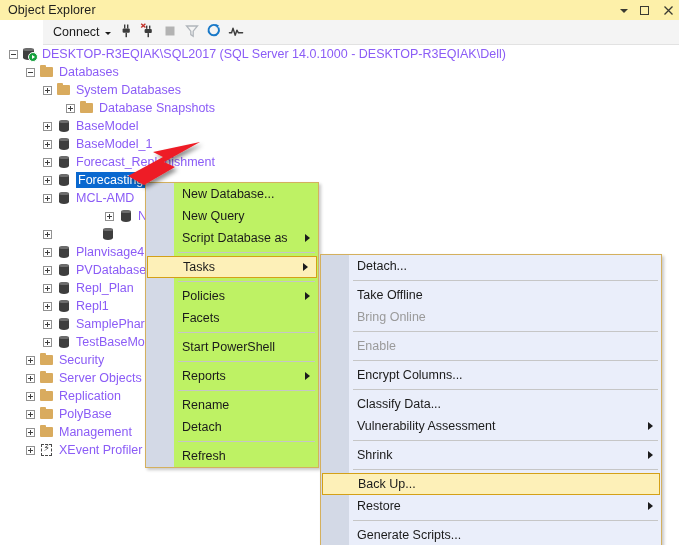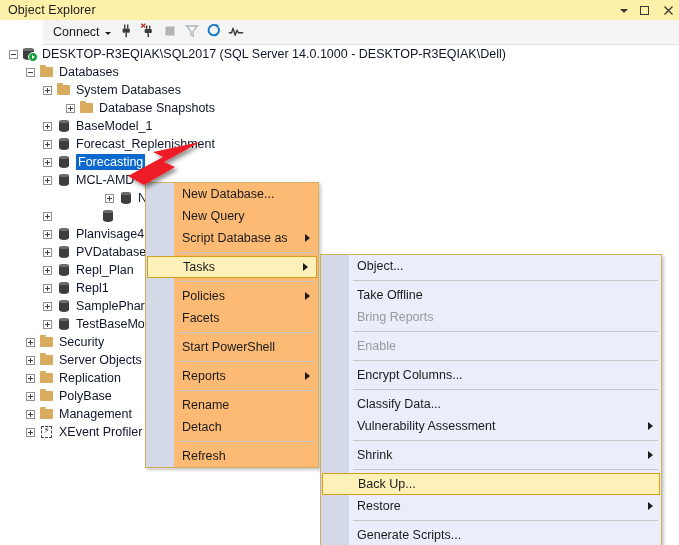--- a/index.html
+++ b/index.html
@@ -46,40 +46,40 @@
   
   .tree{position:absolute;left:0;top:45px;width:679px;height:500px;background:#fff;overflow:hidden;}
   .node{height:18px;display:flex;align-items:center;white-space:nowrap;}
   .exp{
     width:9px;height:9px;border:1px solid #919191;background:#fff;box-sizing:border-box;
     position:relative;flex:0 0 auto;cursor:default;
   }
   .exp:before{content:"";position:absolute;left:1px;top:3px;width:5px;height:1px;background:#3f3f3f;}
   .exp.plus:after{content:"";position:absolute;left:3px;top:1px;width:1px;height:5px;background:#3f3f3f;}
   .ico{width:16px;height:16px;flex:0 0 auto;margin:0 4px 0 4px;position:relative;}
-  .lbl{font-size:12.5px;color:#0f172a;line-height:16px;}
+  .lbl{font-size:12.5px;color:#8b5cf6;line-height:16px;}
   .node.sel .lbl{background:#0a68cf;color:#fff;padding:0 2px;}
 
   
   .fld{position:absolute;left:1px;top:3px;width:13px;height:10px;background:#d9ab5e;border-radius:1px;}
   .fld:before{content:"";position:absolute;left:0;top:-2px;width:6px;height:3px;background:#d9ab5e;border-radius:1px 1px 0 0;}
   
   .cyl{position:absolute;left:3px;top:2px;width:10px;height:12px;background:#3e3e3e;border-radius:50%/22%;}
   .cyl:before{content:"";position:absolute;left:0;top:0;width:10px;height:3.4px;background:#6d6d6d;border-radius:50%;}
   
   .srv{position:absolute;left:1px;top:2px;width:11px;height:12px;background:#3e3e3e;border-radius:50%/20%;}
   .srv:before{content:"";position:absolute;left:0;top:0;width:11px;height:3.4px;background:#6d6d6d;border-radius:50%;}
   .srvbadge{position:absolute;right:0px;bottom:0px;width:8px;height:8px;border-radius:50%;background:#14a03c;border:1px solid #fff;}
   .srvbadge:after{content:"";position:absolute;left:2.6px;top:1.6px;border-left:3px solid #fff;border-top:2px solid transparent;border-bottom:2px solid transparent;}
   
   .xev{position:absolute;left:2px;top:2px;width:11px;height:12px;border:1px dashed #4a4a4a;box-sizing:border-box;}
   .xev:after{content:"\26A1";position:absolute;left:1.5px;top:-2px;font-size:9px;color:#2a2a2a;}
 
   
-  .menu{position:absolute;background:#fdba74;border:1px solid #d4b05e;box-shadow:2px 2px 3px rgba(0,0,0,.22);}
+  .menu{position:absolute;background:#bef264;border:1px solid #d4b05e;box-shadow:2px 2px 3px rgba(0,0,0,.22);}
   .menu .gutter{position:absolute;left:0;top:0;bottom:0;width:28px;background:#d3d9e6;}
   .menu.sub{background:#eaeefa;}
   .menu.sub .gutter{background:#d3d9e6;}
   .mi{position:relative;height:22px;display:flex;align-items:center;padding-left:36px;padding-right:10px;cursor:default;font-size:12.5px;color:#1b1b1b;z-index:2;}
   .mi.disabled{color:#9a9a9a;}
   .mi.hl{background:#fdf0b8;border:1px solid #d4a017;box-sizing:border-box;margin:0 1px;padding-left:35px;height:22px;text-align:center;}
   .mi .arw{position:absolute;right:8px;top:50%;margin-top:-4px;width:0;height:0;
     border-top:4px solid transparent;border-bottom:4px solid transparent;border-left:5px solid #1b1b1b;}
   .sep{position:relative;height:7px;z-index:2;}
   .sep:after{content:"";position:absolute;left:32px;right:3px;top:3px;height:1px;background:#c6c6c6;}
@@ -183,20 +183,27 @@
         <div class="ico">
           <div class="fld"></div>
         </div>
         <div class="lbl">Database Snapshots</div>
       </div>
       <div class="node" style="padding-left: 43px;">
         <div class="exp plus"></div>
         <div class="ico">
           <div class="cyl"></div>
         </div>
+        <div class="lbl">BaseModel</div>
+      </div>
+      <div class="node" style="padding-left: 43px;">
+        <div class="exp plus"></div>
+        <div class="ico">
+          <div class="cyl"></div>
+        </div>
         <div class="lbl">BaseModel_1</div>
       </div>
       <div class="node" style="padding-left: 43px;">
         <div class="exp plus"></div>
         <div class="ico">
           <div class="cyl"></div>
         </div>
         <div class="lbl">Forecast_Replenishment</div>
       </div>
       <div class="node sel" style="padding-left: 43px;">
@@ -356,28 +363,28 @@
       </div>
       <div class="sep"></div>
       <div class="mi">
         <span>Refresh</span>
       </div>
     </div>
 
   <div class="menu sub" id="subMenu" style="left:320px;top:254px;width:340px;">
     <div class="gutter"></div>
   <div class="mi">
-        <span>Object...</span>
+        <span>Detach...</span>
       </div>
       <div class="sep"></div>
       <div class="mi">
         <span>Take Offline</span>
       </div>
       <div class="mi disabled">
-        <span>Bring Reports</span>
+        <span>Bring Online</span>
       </div>
       <div class="sep"></div>
       <div class="mi disabled">
         <span>Enable</span>
       </div>
       <div class="sep"></div>
       <div class="mi">
         <span>Encrypt Columns...</span>
       </div>
       <div class="sep"></div>

